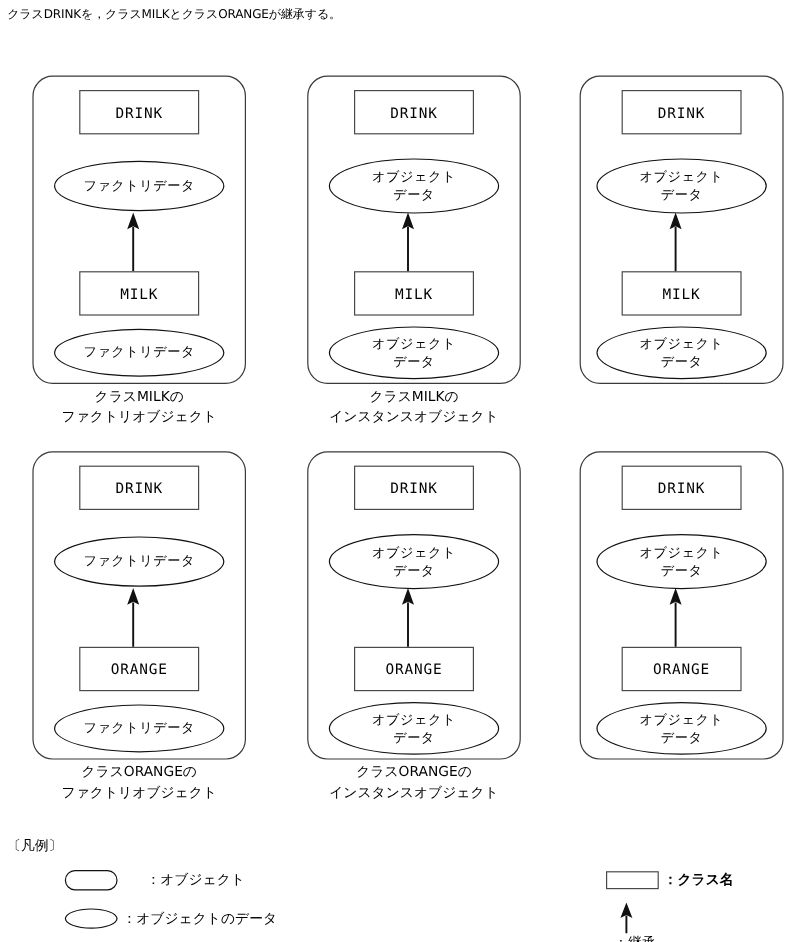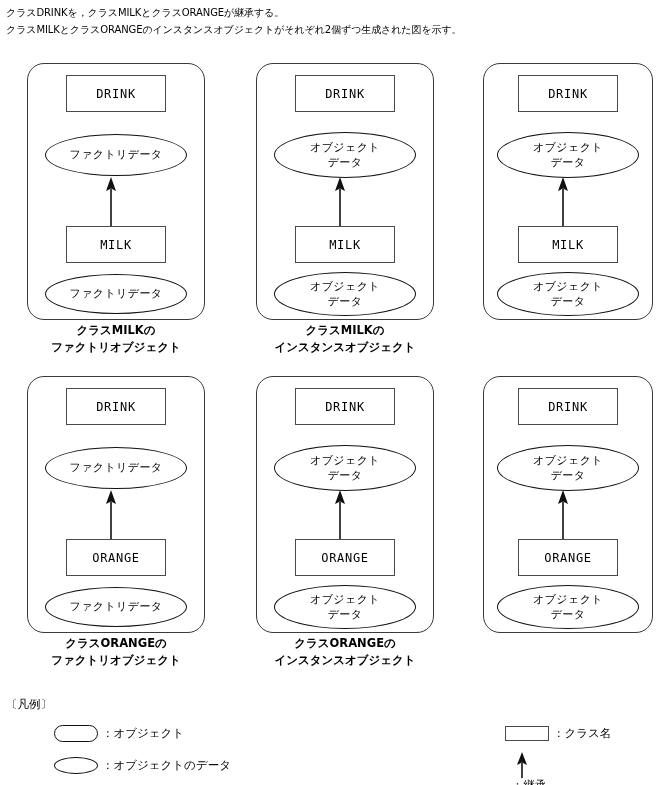--- a/index.html
+++ b/index.html
@@ -75,21 +75,20 @@
   }
 
   
   .caption {
     position: absolute;
     text-align: center;
     font-size: 11.5px;
     line-height: 17px;
     letter-spacing: 0px;
     white-space: nowrap;
-    font-weight: bold;
   }
 
   
   .legend-title {
     position: absolute;
     font-size: 11.5px;
     white-space: nowrap;
     font-family: Liberation Serif, serif;
   }
   .legend-row {
@@ -130,21 +129,20 @@
     width: 44px;
     height: 26px;
     position: relative;
   }
 </style>
 </head>
 <body>
 
 <div class="intro">
   <div>クラスDRINKを，クラスMILKとクラスORANGEが継承する。</div>
-  <div>クラスMILKとクラスORANGEのインスタンスオブジェクトがそれぞれ2個ずつ生成された図を示す。</div>
 </div>
 
 <div class="panel" style="left:27px; top:63px; width:178px; height:257px;"></div>
 
 <div class="classbox" style="left:66px; top:75px; width:100px; height:37px;">
   <span>DRINK</span>
 </div>
 
 <div class="ellipse" style="left:45px; top:134px; width:142px; height:42px;">
   <span>ファクトリデータ</span>
@@ -329,31 +327,31 @@
   <div>ファクトリオブジェクト</div>
 </div>
 
 <div class="caption" style="left:345px; top:635px; width:200px; margin-left:-100px;">
   <div>クラスORANGEの</div>
   <div>インスタンスオブジェクト</div>
 </div>
 
 <div class="legend-title" style="left:6px; top:697px;">〔凡例〕</div>
 
-<div class="legend-row" style="left:54px; top:725px;">
+<div class="legend-row" style="left:54px; top:725px;gap:20px;">
   <span class="swatch-roundrect"></span>
   <span class="legend-text">：オブジェクト</span>
 </div>
 
 <div class="legend-row" style="left:54px; top:757px;">
   <span class="swatch-ellipse"></span>
   <span class="legend-text">：オブジェクトのデータ</span>
 </div>
 
-<div class="legend-row" style="left:505px; top:726px;">
+<div class="legend-row" style="left:505px; top:726px;font-weight:bold;">
   <span class="swatch-rect"></span>
   <span class="legend-text">：クラス名</span>
 </div>
 
 <div class="legend-row" style="left:505px; top:752px;flex-direction:column;">
   <span class="swatch-arrow">
     <svg width="44" height="26" viewBox="0 0 44 26" style="display:block;">
       <line x1="17" y1="26" x2="17" y2="11" stroke="#111" stroke-width="1.6"></line>
       <polygon points="17,0 12,13 17,10.5 22,13" fill="#111"></polygon>
     </svg>

